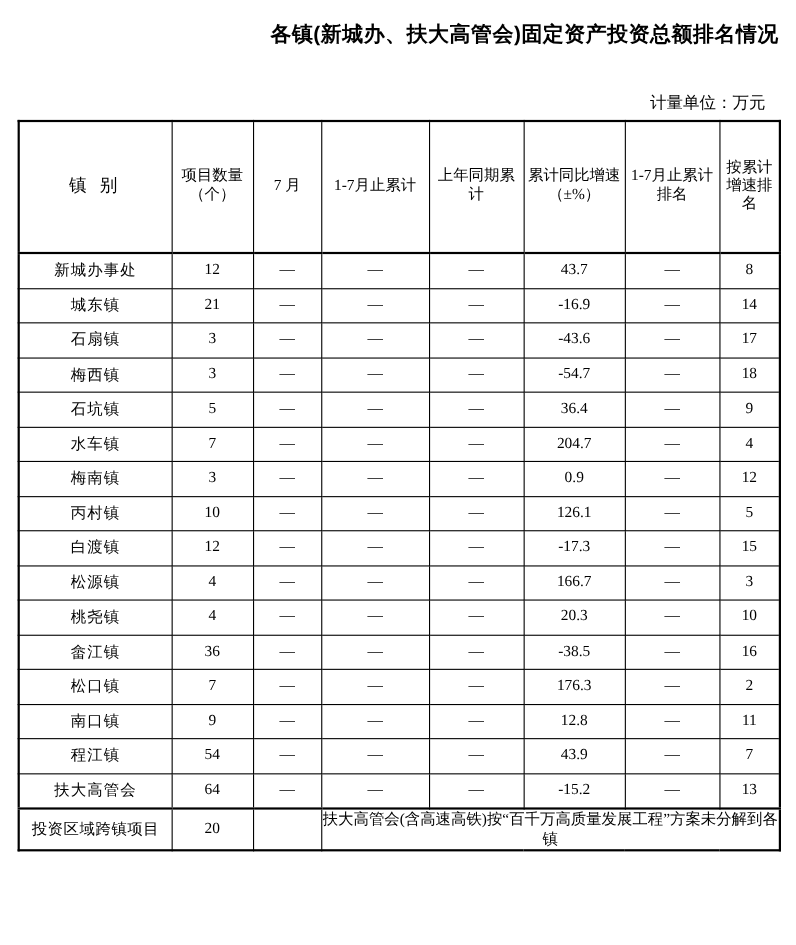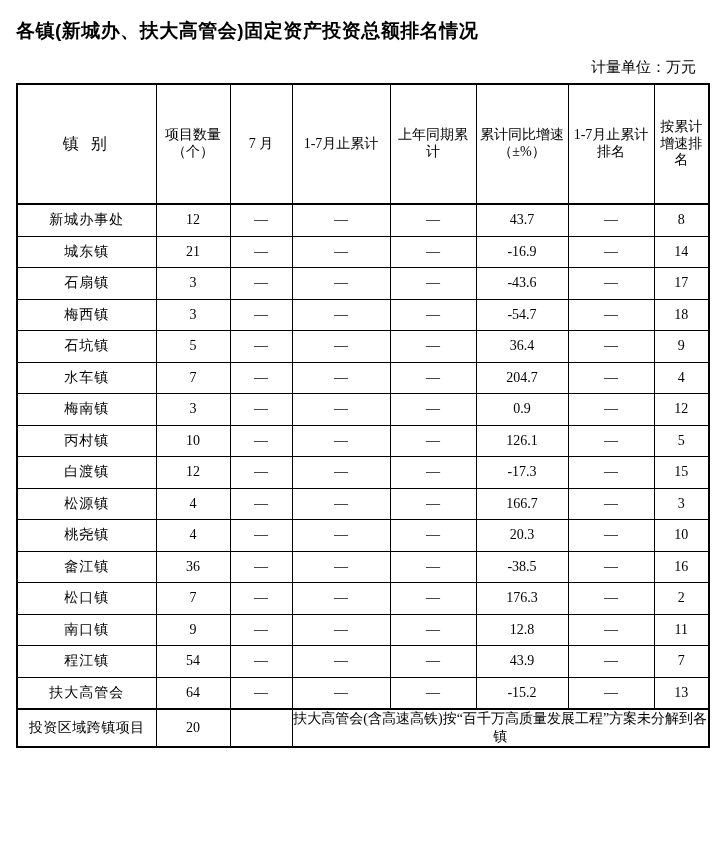--- a/index.html
+++ b/index.html
@@ -15,32 +15,32 @@
     overflow: hidden;
   }
   .page {
     width: 724px;
     height: 859px;
     box-sizing: border-box;
     padding: 0 16px;
     position: relative;
   }
   .doc-title {
-    text-align: left;
+    text-align: right;
     font-size: 19px;
     font-weight: bold;
     letter-spacing: 0.5px;
     margin-top: 18px;
     margin-bottom: 0;
     font-family: "Liberation Sans", "DejaVu Sans", sans-serif;
   }
   .unit-line {
     text-align: right;
     font-size: 15px;
-    margin-top: 14px;
+    margin-top: 40px;
     margin-bottom: 6px;
     padding-right: 12px;
     font-family: "Liberation Serif", "DejaVu Serif", serif;
   }
   table.main {
     border-collapse: collapse;
     width: 692px;
     table-layout: fixed;
   }
   table.main td, table.main th {

